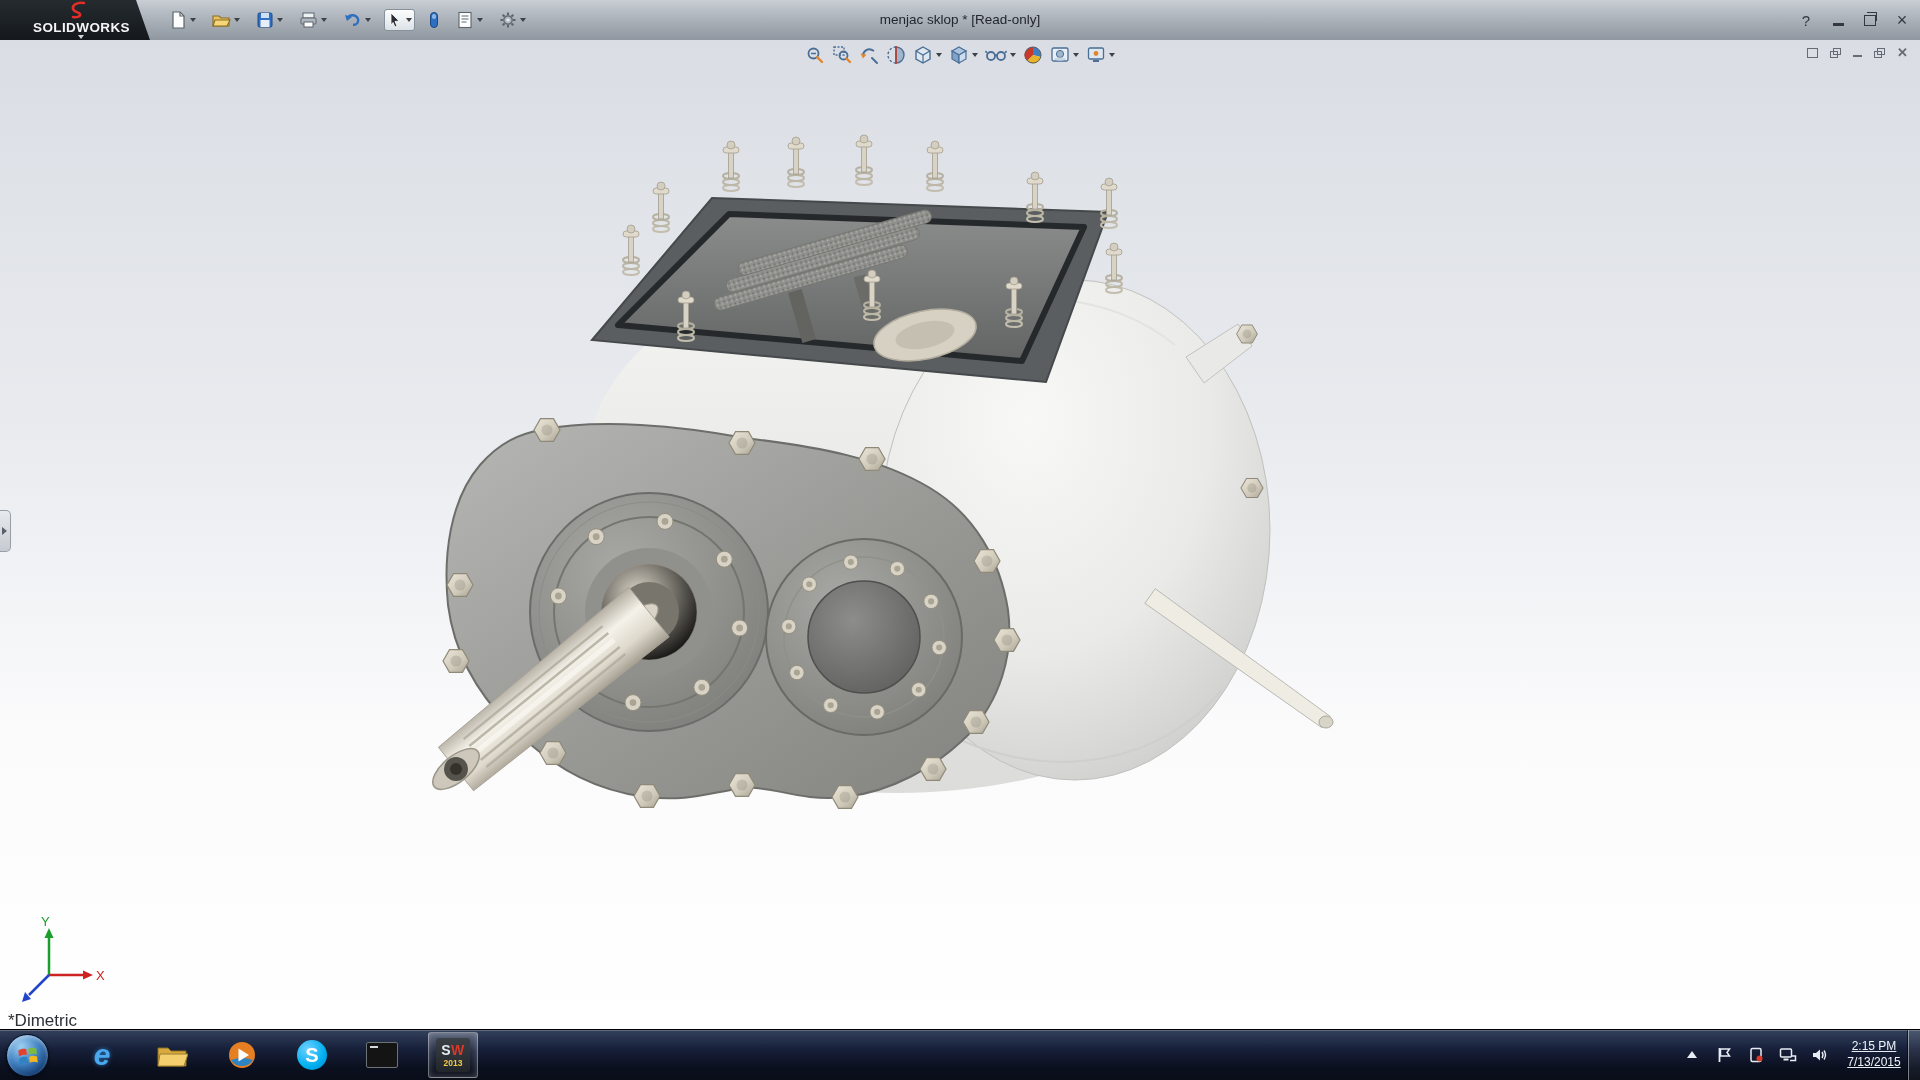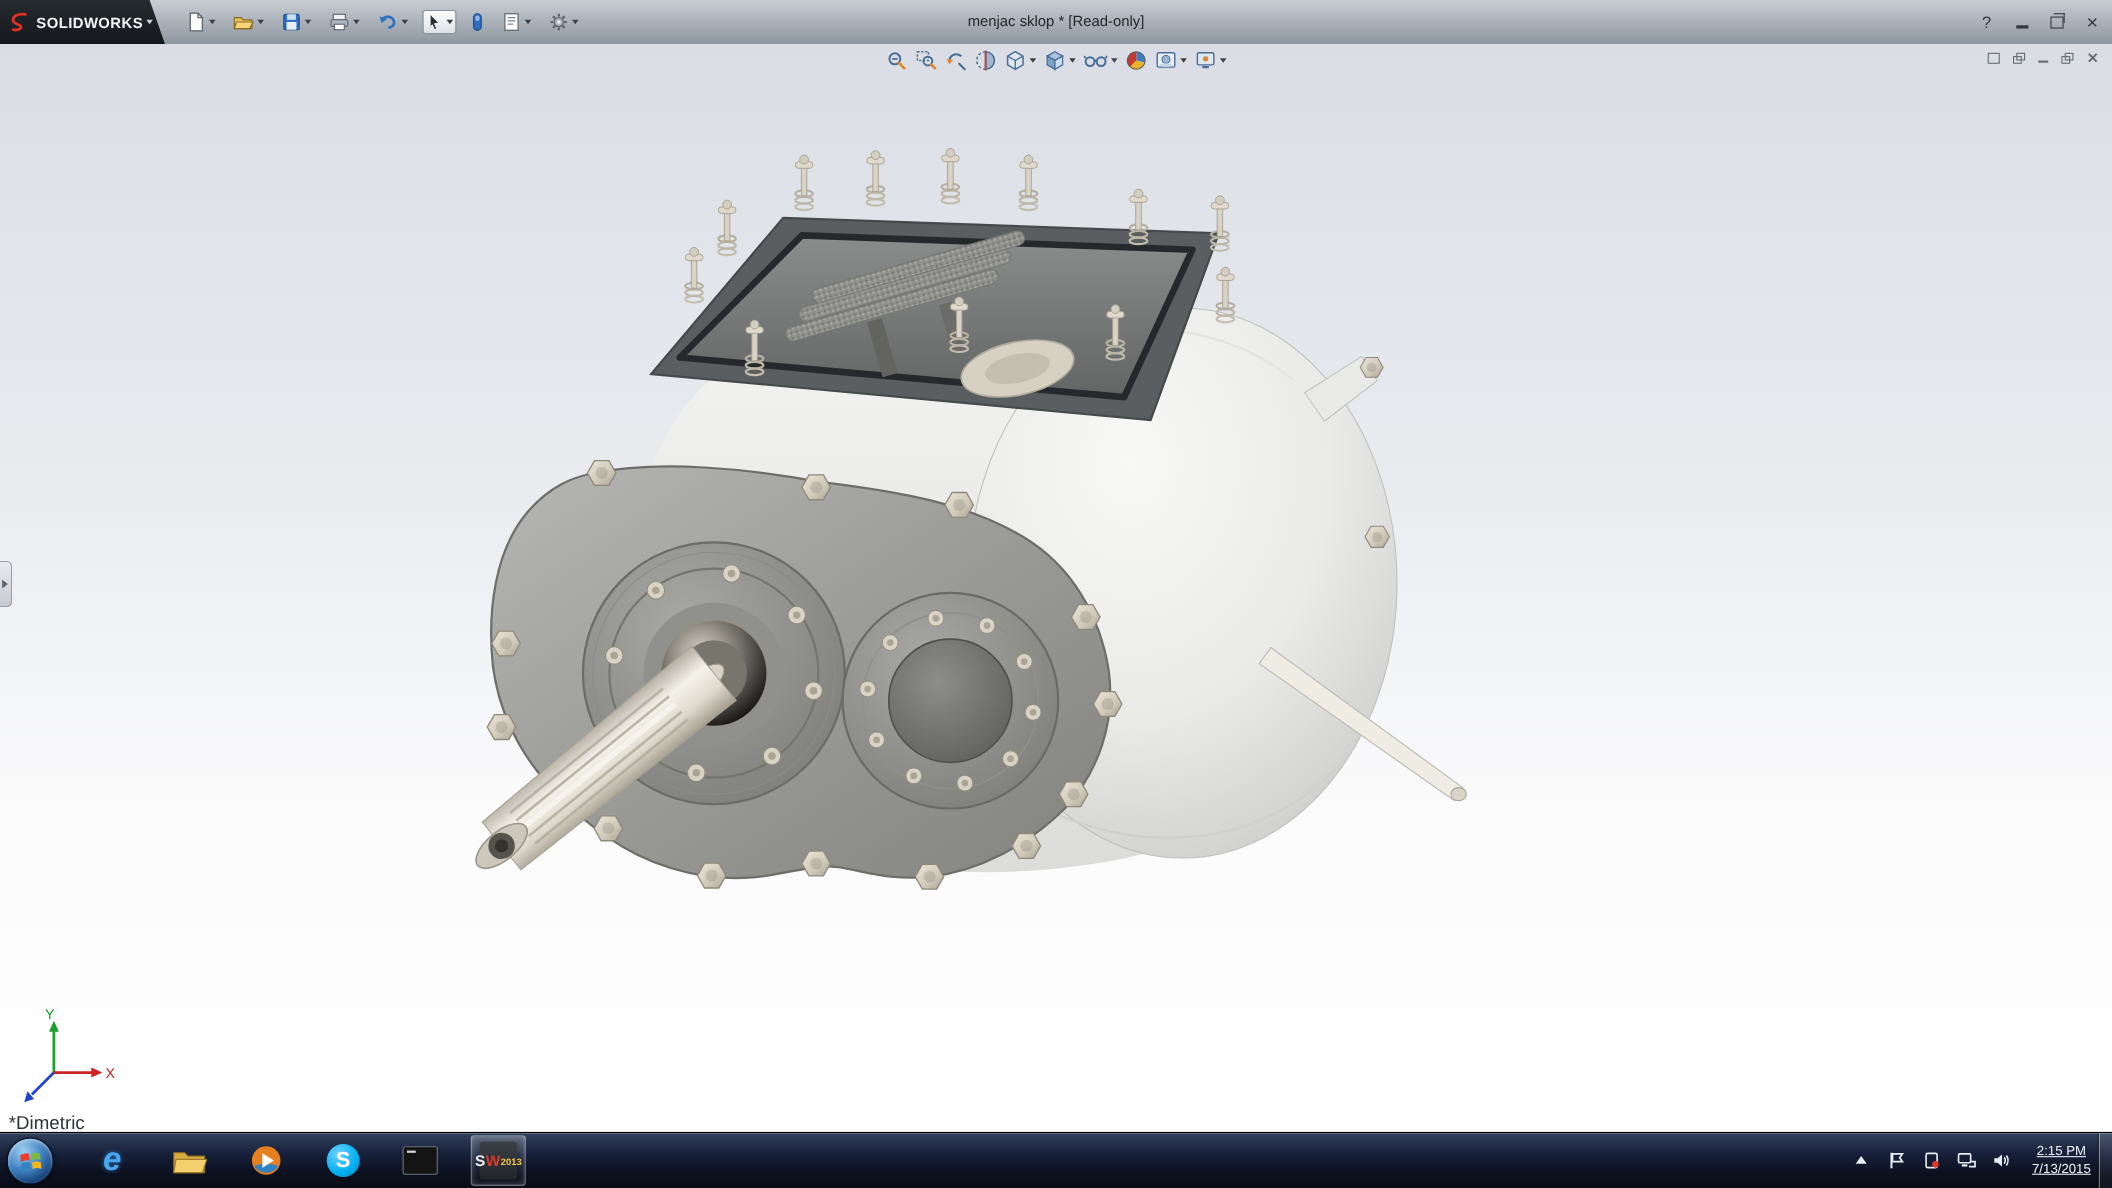--- a/index.html
+++ b/index.html
@@ -3,21 +3,21 @@
 <meta charset="utf-8">
 <style>
   html,body{margin:0;padding:0;width:1920px;height:1080px;overflow:hidden;
     font-family:"Liberation Sans",sans-serif;background:#fff;-webkit-font-smoothing:antialiased;}
 
   
   .titlebar{position:absolute;top:0;left:0;width:1920px;height:40px;
     background:linear-gradient(#c9ced4,#a7aeb6 55%,#8f97a0);display:flex;align-items:center;z-index:30;}
   .brand{position:relative;height:40px;width:150px;background:linear-gradient(#262b30,#14181c);
     clip-path:polygon(0 0,136px 0,150px 100%,0 100%);
-    display:flex;align-items:center;padding-left:8px;box-sizing:border-box;}
+    display:flex;align-items:center;padding-left:8px;box-sizing:border-box;flex-direction:column;}
   .brand-text{color:#f2f4f6;font-weight:bold;font-size:13.5px;letter-spacing:.4px;margin-left:5px;}
   .dd{width:0;height:0;border-left:3.5px solid transparent;border-right:3.5px solid transparent;
     border-top:4px solid #3c4248;margin-left:3px;display:inline-block;}
   .dd.light{border-top-color:#cfd4d9;}
   .tb-tools{display:flex;align-items:center;margin-left:16px;gap:10px;z-index:2;}
   .tb{display:flex;align-items:center;padding:2px 2px;border:1px solid transparent;cursor:default;}
   .tb.active{background:linear-gradient(#fdfdfd,#dde2e7);border:1px solid #87919b;border-radius:3px;}
   .tb svg{display:block;}
   .tb-title{position:absolute;left:0;right:0;top:0;height:40px;line-height:40px;text-align:center;
     font-size:13.5px;color:#23272c;pointer-events:none;z-index:1;}
@@ -67,21 +67,21 @@
   .tapp{width:48px;height:44px;display:flex;align-items:center;justify-content:center;border-radius:3px;position:relative;}
   .tapp.active{background:linear-gradient(rgba(255,255,255,.22),rgba(255,255,255,.08) 45%,rgba(255,255,255,.02));
     border:1px solid rgba(255,255,255,.4);box-shadow:inset 0 0 6px rgba(255,255,255,.25);}
   .ie-e{font-size:30px;font-weight:bold;font-style:italic;color:#49a8ee;
     text-shadow:0 0 4px rgba(60,150,230,.7);line-height:1;}
   .sky{width:30px;height:30px;border-radius:50%;background:radial-gradient(circle at 35% 30%,#6fd0ff,#00aff0 60%,#0085c3);
     color:#fff;font-weight:bold;font-size:20px;display:flex;align-items:center;justify-content:center;}
   .cmdbox{width:30px;height:24px;background:#141414;border:1px solid #6d7277;border-radius:2px;position:relative;}
   .cmdbox:after{content:"";position:absolute;left:3px;top:3px;width:8px;height:2px;background:#d7dadd;}
   .sw-tile{width:34px;height:34px;border-radius:3px;background:linear-gradient(#3a4046,#22262b);
-    display:flex;flex-direction:row;align-items:center;justify-content:center;line-height:1;}
+    display:flex;flex-direction:column;align-items:center;justify-content:center;line-height:1;}
   .sw-row{font-weight:bold;font-size:14px;letter-spacing:.5px;}
   .sw-s{color:#e9ecef;} .sw-w{color:#d9382a;}
   .sw-badge{font-size:8.5px;font-weight:bold;color:#f2c84b;margin-top:2px;}
 
   .tray{position:absolute;right:14px;top:0;height:50px;display:flex;align-items:center;gap:12px;color:#e8edf4;text-decoration:underline;}
   .tray .ticon{display:flex;align-items:center;justify-content:center;width:20px;height:20px;}
   .clock{text-align:center;font-size:12px;line-height:1.3;color:#f0f4f9;min-width:64px;}
   .show-desktop{position:absolute;right:0;top:0;width:11px;height:50px;
     background:linear-gradient(rgba(255,255,255,.12),rgba(255,255,255,.03));
     border-left:1px solid rgba(255,255,255,.45);box-shadow:-1px 0 0 rgba(0,0,0,.6);}

